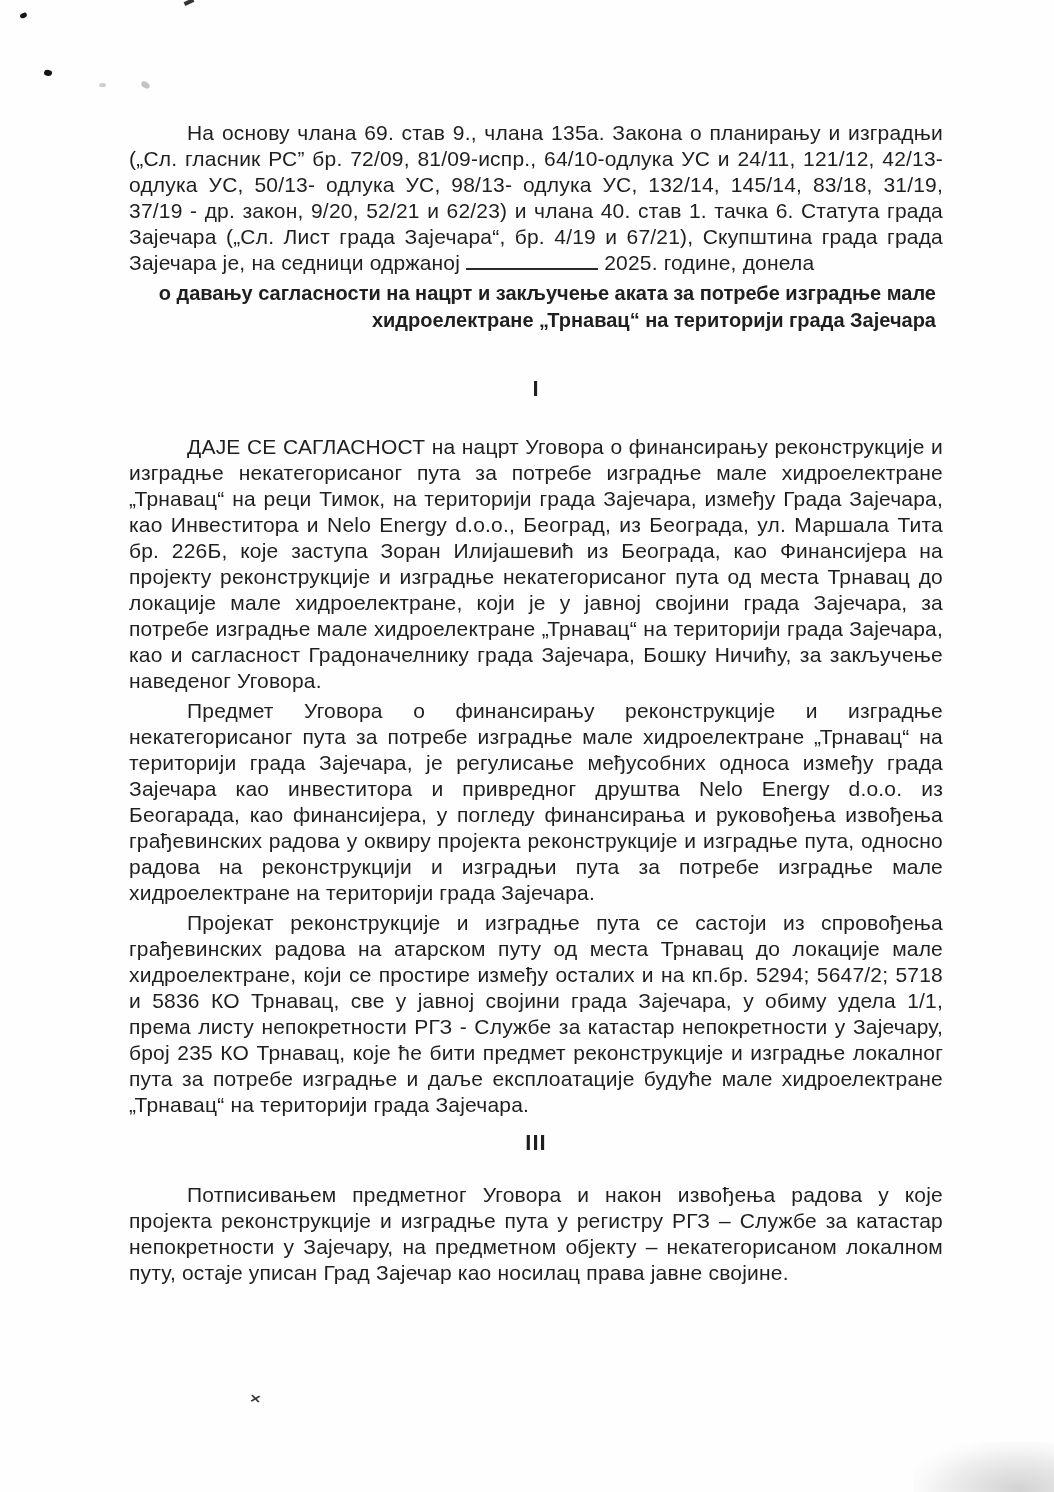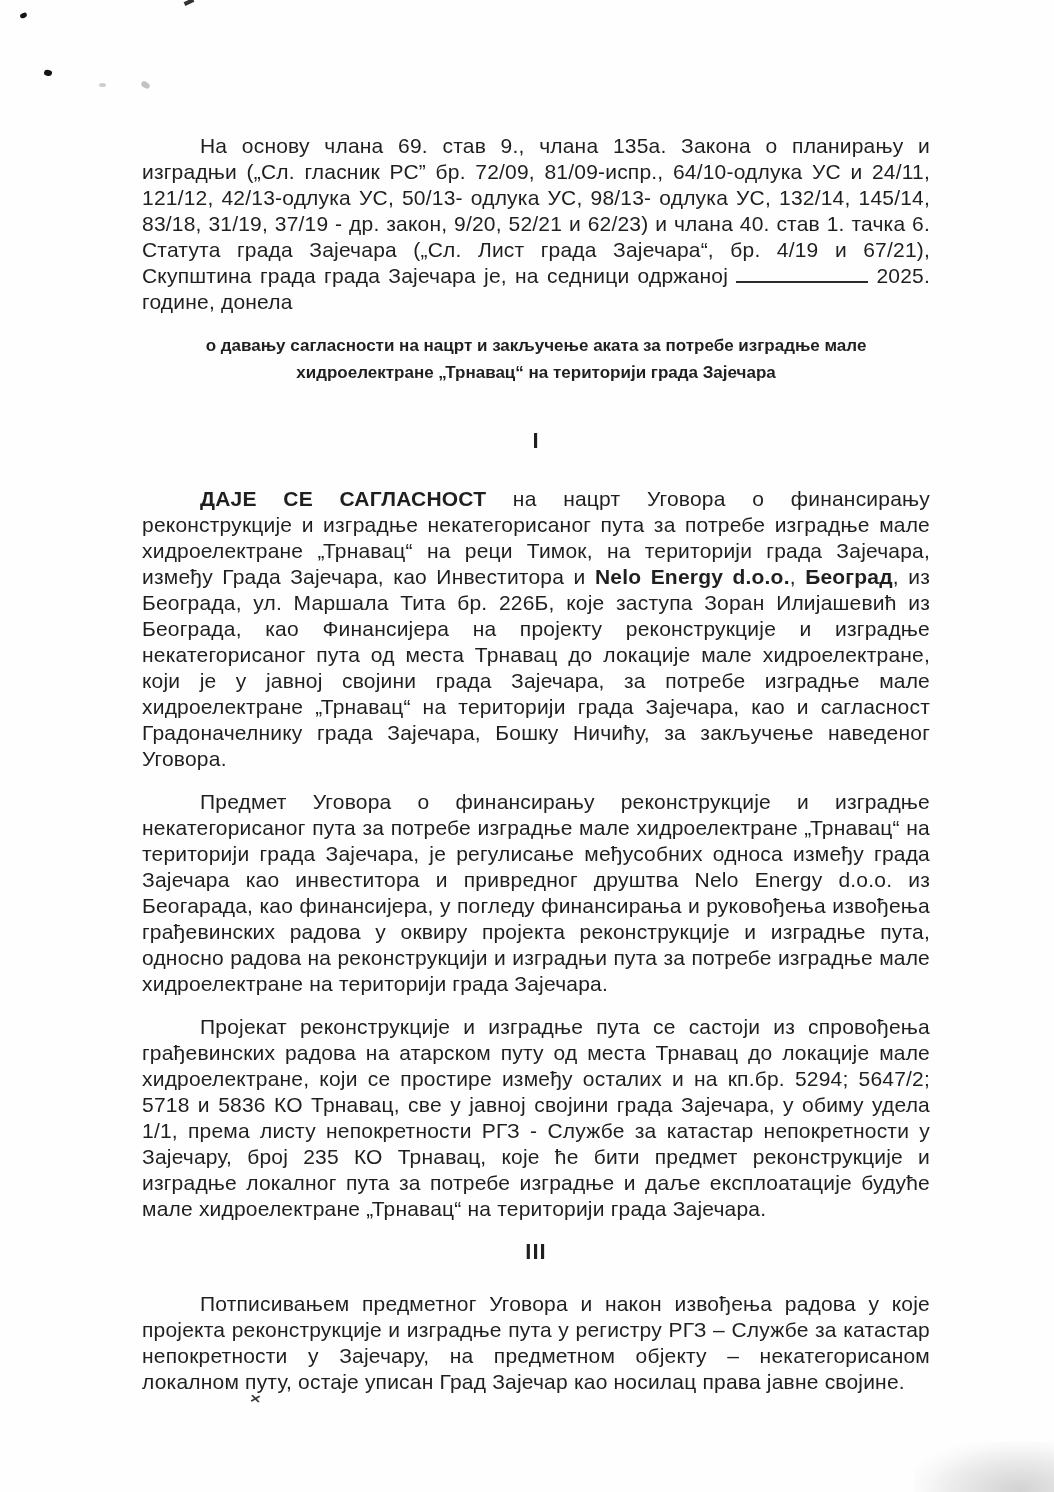--- a/index.html
+++ b/index.html
@@ -16,48 +16,48 @@
     color: #1f1f1f;
     overflow: hidden;
   }
   .content {
     position: absolute;
     left: 125px;
     top: 116px;
     width: 822px;
   }
   .para {
-    margin: 17px;
+    margin: 4px;
     font-size: 21px;
     line-height: 26px;
     text-align: justify;
     text-indent: 58px;
     letter-spacing: 0.2px;
   }
-  .para .b { font-weight: bold; }
+  .para .b { font-weight: normal; }
   .blank {
     display: inline-block;
     width: 132px;
     height: 15px;
     border-bottom: 2px solid #2a2a2a;
     vertical-align: baseline;
   }
   .title {
     margin: 50px 0 2px 0;
     font-size: 23px;
     font-weight: bold;
     text-align: center;
     letter-spacing: 1px;
   }
   .subtitle {
-    margin: 16px auto;
-    font-size: 17px;
+    margin: 4px auto;
+    font-size: 20px;
     line-height: 27px;
     font-weight: bold;
-    text-align: center;
+    text-align: right;
     max-width: 800px;
   }
   .marker {
     font-size: 22px;
     font-weight: bold;
     text-align: center;
     letter-spacing: 1px;
   }
   .m1 { margin: 42px 0 32px 0; }
   .m2 { margin: 14px 0 30px 0; }

